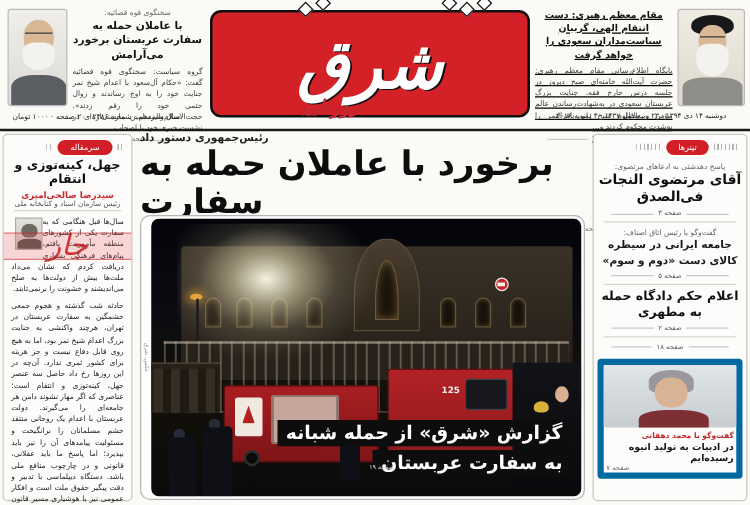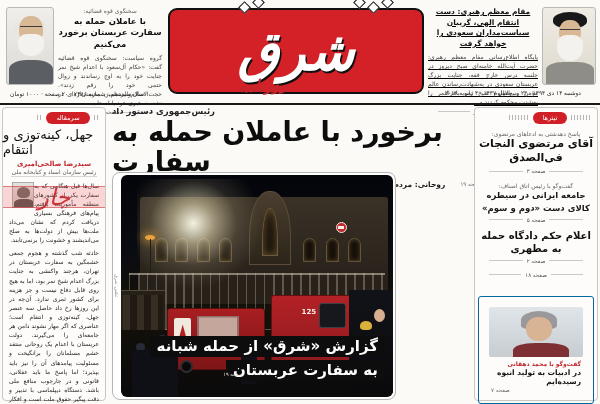--- a/index.html
+++ b/index.html
@@ -59,21 +59,21 @@
   
   .lead { position:absolute; left:112px; width:356px; top:106px; height:64px; text-align:left; }
   .lead-kicker { font-size:8.5px; font-weight:bold; color:#222; }
   .lead-headline { font-size:27px; font-weight:900; color:#0d0d0d; letter-spacing:-1px;
     line-height:1.1; margin-top:1px; }
   .lead-sub-row { position:relative; margin-top:4px; }
   .lead-subdeck { font-size:7.5px; font-weight:bold; color:#1c1c1c; }
   .lead-pageref { position:absolute; right:-14px; top:1px; font-size:5.5px; color:#666; }
 
   
-  .photo-frame { position:absolute; left:112px; top:172px; width:284px; height:228px;
+  .photo-frame { position:absolute; left:112px; top:172px; width:356px; height:228px;
     background:#fff; border:1px solid #b5b5b5; border-radius:8px; padding:2px 2px 2px 8px; }
   .photo-credit { position:absolute; left:1px; top:50%; transform:translateY(-50%);
     writing-mode:vertical-rl; font-size:4.5px; color:#8a8a8a; letter-spacing:1px; }
   .photo { position:relative; width:100%; height:100%; border-radius:6px; overflow:hidden;
     background:linear-gradient(#04050a 0%,#0b0c11 35%,#141109 60%,#0b0a0b 100%); }
   .glow { position:absolute; left:6%; top:2%; width:46%; height:50%;
     background:radial-gradient(ellipse at 45% 40%, rgba(255,252,235,.95) 0%,
       rgba(255,244,200,.5) 22%, rgba(255,240,190,.12) 45%, transparent 70%); }
   .lamp { position:absolute; left:9%; top:27%; width:10px; height:5px; background:#e8a33c;
     border-radius:50%; box-shadow:0 0 8px 3px rgba(230,160,60,.55); }
@@ -130,41 +130,41 @@
     font-size:15px; line-height:1.25; padding:1px 7px; white-space:nowrap; }
   .ov1 { bottom:40px; } .ov2 { bottom:16px; }
   .ov-page { position:absolute; right:150px; bottom:20px; color:#e8e4da; font-size:5px; }
 
   
   .col { position:absolute; top:107px; bottom:3px; background:#fdfcfa;
     border:1px solid #c9c7c2; border-radius:4px; }
   .col-left { left:2px; width:104px; }
   .col-right { right:2px; width:124px; display:flex; flex-direction:column; }
 
-  .ed-headline { font-size:13px; font-weight:normal; color:#111; text-align:left; margin-top:3px; }
+  .ed-headline { font-size:10px; font-weight:bold; color:#111; text-align:center; margin-top:3px; }
   .ed-author { font-size:7px; font-weight:bold; color:#c1272d; text-align:center; margin-top:3px; }
   .ed-role { font-size:5.8px; color:#555; text-align:center; margin-top:1px; }
   .ed-body { font-size:6px; color:#242424; text-align:justify; line-height:1.52; margin:4px 6px 0; }
   .ed-photo { float:left; width:22px; height:26px; margin:1px 0 1px 3px;
     background:linear-gradient(#e4e2dd,#c9c7c1); border:1px solid #aaa; position:relative; overflow:hidden; }
   .ed-photo .sil { position:absolute; left:4px; top:4px; width:13px; height:11px;
     background:#6e6a64; border-radius:50% 50% 40% 40%; }
   .ed-photo .sil2 { position:absolute; left:1px; bottom:-2px; width:20px; height:10px;
     background:#55524d; border-radius:40% 40% 0 0; }
   .watermark { position:absolute; left:0; right:0; top:78px; height:22px;
     background:rgba(235,80,80,.22); border-top:1.5px solid rgba(200,30,35,.5);
     border-bottom:1.5px solid rgba(200,30,35,.5); display:flex; align-items:center;
     justify-content:center; z-index:4; }
   .watermark span { color:rgba(195,25,32,.85); font-size:23px; font-weight:400; font-style:italic; }
 
   .sb-item { padding:2px 4px 0; }
   .sb-kicker { font-size:6px; color:#666; text-align:center; margin-top:2px; }
   .sb-title-lg { font-size:11px; font-weight:900; color:#101010; text-align:center; line-height:1.35; }
   .sb-title-md { font-size:8.5px; font-weight:bold; color:#1a1a1a; text-align:center; line-height:1.5; }
-  .sb-feature { margin:16px 3px 3px; border:1px solid #0369a1; border-radius:3px; padding:10px; }
+  .sb-feature { margin:4px 3px 3px; border:5px solid #0369a1; border-radius:3px; padding:0; }
   .sb-photo { position:relative; height:50px; border-radius:2px; overflow:hidden;
     background:linear-gradient(#dfe5e9,#c7ccd1); }
   .sb-photo .hair { position:absolute; left:34%; top:4px; width:36px; height:18px;
     background:#9a989a; border-radius:50% 50% 20% 20%; }
   .sb-photo .fface { position:absolute; left:39%; top:10px; width:26px; height:24px;
     background:#d9b494; border-radius:46%; }
   .sb-photo .shirt { position:absolute; left:26%; bottom:-4px; width:56px; height:18px;
     background:#7e2f33; border-radius:40% 40% 0 0; }
   .sb-f-kicker { font-size:6px; font-weight:bold; color:#c1272d; text-align:right; margin:3px 2px 0; }
   .sb-f-title { font-size:7.5px; font-weight:bold; color:#141414; text-align:right; margin:1px 2px 0; }
@@ -180,21 +180,21 @@
     <div class="portrait p-ejei">
       <div class="hair-side" style="left:6px;top:14px;width:10px;height:22px;"></div>
       <div class="hair-side" style="right:6px;top:14px;width:10px;height:22px;"></div>
       <div class="head" style="left:12px;top:8px;width:24px;height:28px;"></div>
       <div class="glasses" style="left:13px;top:18px;width:22px;"></div>
       <div class="beard" style="left:11px;top:26px;width:26px;height:22px;"></div>
       <div class="suit" style="left:2px;width:44px;height:24px;"></div>
     </div>
     <div class="mast-txt-l">
       <div class="kicker">سخنگوی قوه قضائیه:</div>
-      <div class="mast-head-l">با عاملان حمله به سفارت عربستان برخورد می‌کنیم</div>
+      <div class="mast-head-l">با عاملان حمله به سفارت عربستان برخورد می‌آرامش</div>
       <div class="mast-body">گروه سیاست: سخنگوی قوه قضائیه گفت: «حکام آل‌سعود با اعدام شیخ نمر جنایت خود را به اوج رساندند و زوال حتمی خود را رقم زدند». حجت‌الاسلام‌والمسلمین محسنی‌اژه‌ای در نشست خبری خود با اصحاب...</div>
       <div class="pageref">
         <i class="ln"></i>
           <span>صفحه ۲</span>
           <i class="ln"></i>
       </div>
     </div>
   </div>
   <div class="issue-line">سال سیزدهم · شماره ۲۴۸۶ · ۲۰ صفحه · ۱۰۰۰ تومان</div>
 

